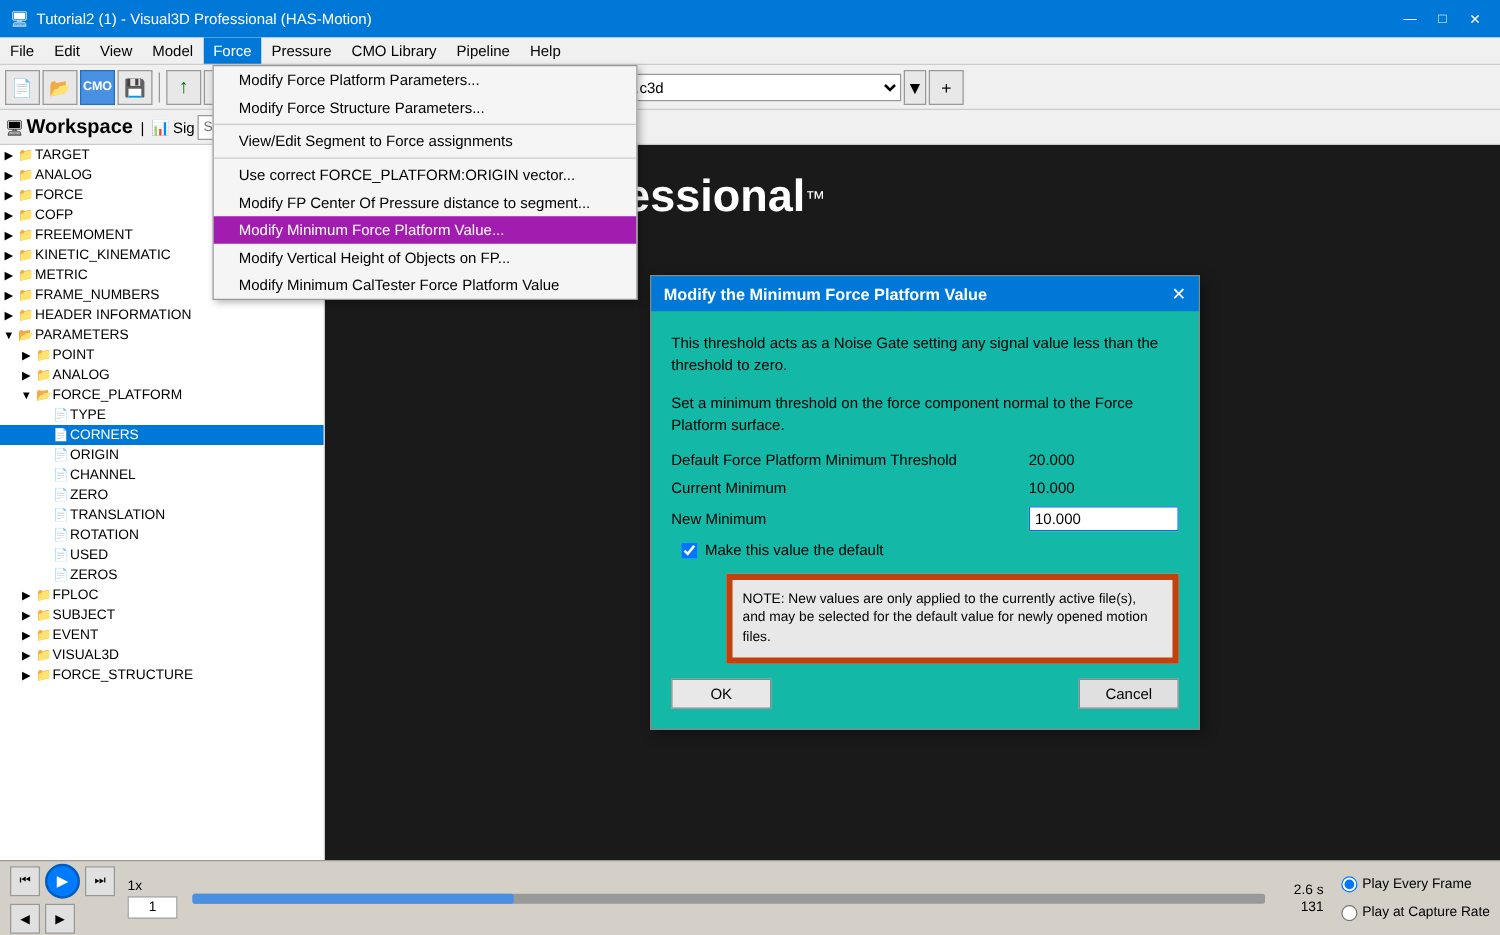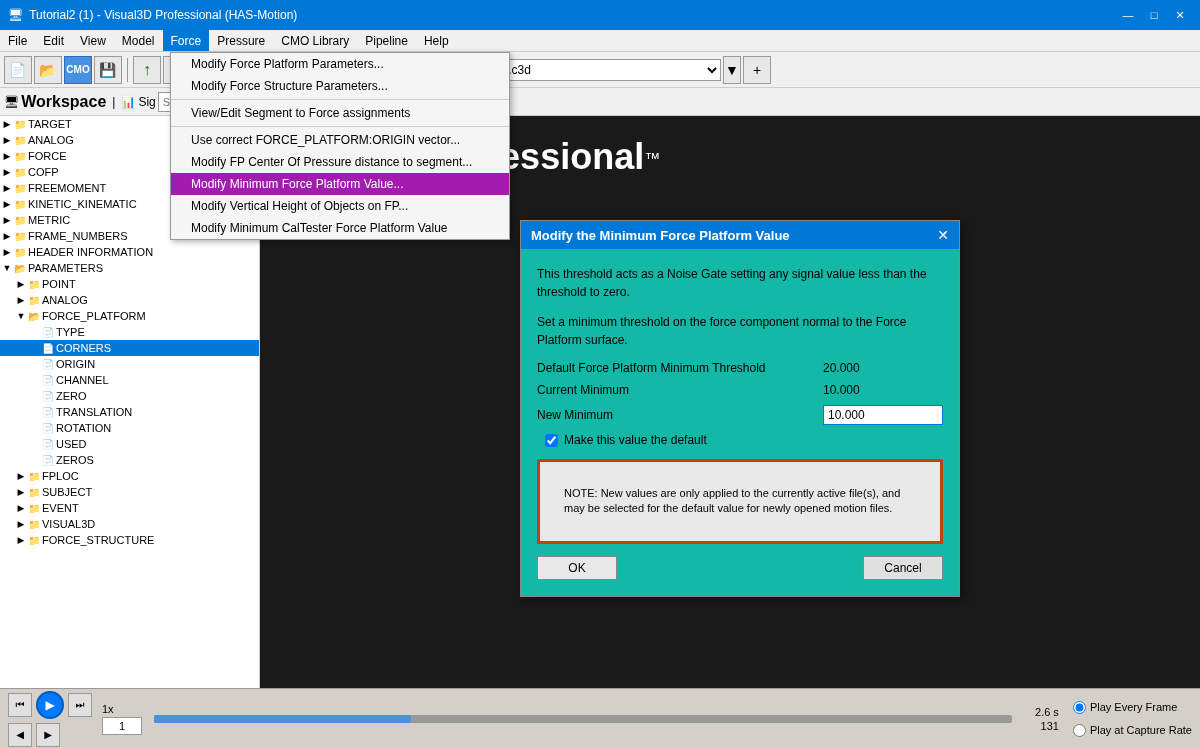--- a/index.html
+++ b/index.html
@@ -62,21 +62,21 @@
     .dialog { position: absolute; top: 220px; left: 520px; width: 440px; background: #14b8a6; border: 1px solid #888; box-shadow: 3px 3px 10px rgba(0,0,0,0.4); z-index: 400; }
     .dialog-title { background: #0078d7; color: #fff; padding: 6px 10px; display: flex; justify-content: space-between; align-items: center; font-size: 13px; font-weight: bold; }
     .dialog-close { background: none; border: none; color: #fff; cursor: pointer; font-size: 14px; }
     .dialog-body { padding: 16px; }
     .dialog-text { font-size: 12px; line-height: 1.5; margin-bottom: 12px; }
     .dialog-row { display: flex; align-items: center; margin-bottom: 8px; }
     .dialog-label { font-size: 12px; flex: 1; }
     .dialog-value { font-size: 12px; width: 120px; }
     .dialog-input { width: 120px; height: 20px; border: 1px solid #0078d7; font-size: 12px; padding: 0 4px; background: #fff; }
     .dialog-checkbox-row { display: flex; align-items: center; gap: 6px; margin: 8px 0 12px 0; padding-left: 8px; }
-    .dialog-note { font-size: 11px; background: #e8e8e8; border: 3px solid #c2410c; padding: 24px; margin-bottom: 12px; line-height: 1.4; }
+    .dialog-note { font-size: 11px; background: #e8e8e8; border: 5px solid #c2410c; padding: 8px; margin-bottom: 12px; line-height: 1.4; margin-left: 44px; }
     .dialog-buttons { display: flex; justify-content: space-between; gap: 12px; }
     .dialog-btn { width: 80px; height: 24px; font-size: 12px; border: 1px solid #888; background: #e0e0e0; cursor: pointer; }
     .dialog-btn.primary { background: #e8e8e8; }
 
     
     .toolbar2 { background: #f0f0f0; height: 28px; display: flex; align-items: center; padding: 0 4px; border-bottom: 1px solid #ccc; gap: 2px; }
     .search-box { height: 20px; width: 160px; border: 1px solid #999; font-size: 11px; padding: 0 4px; }
   </style>
 </head>
 <body>

